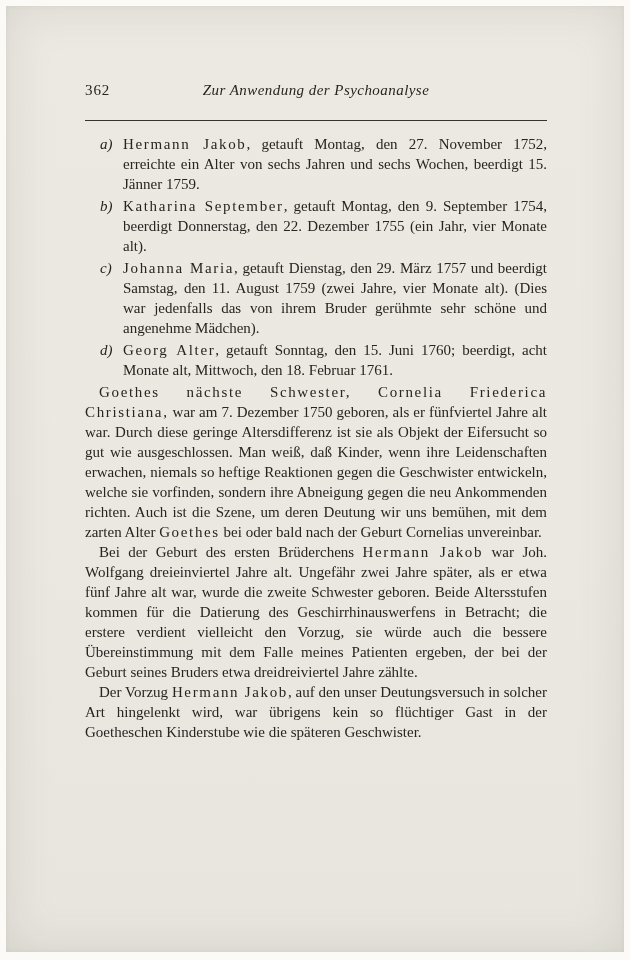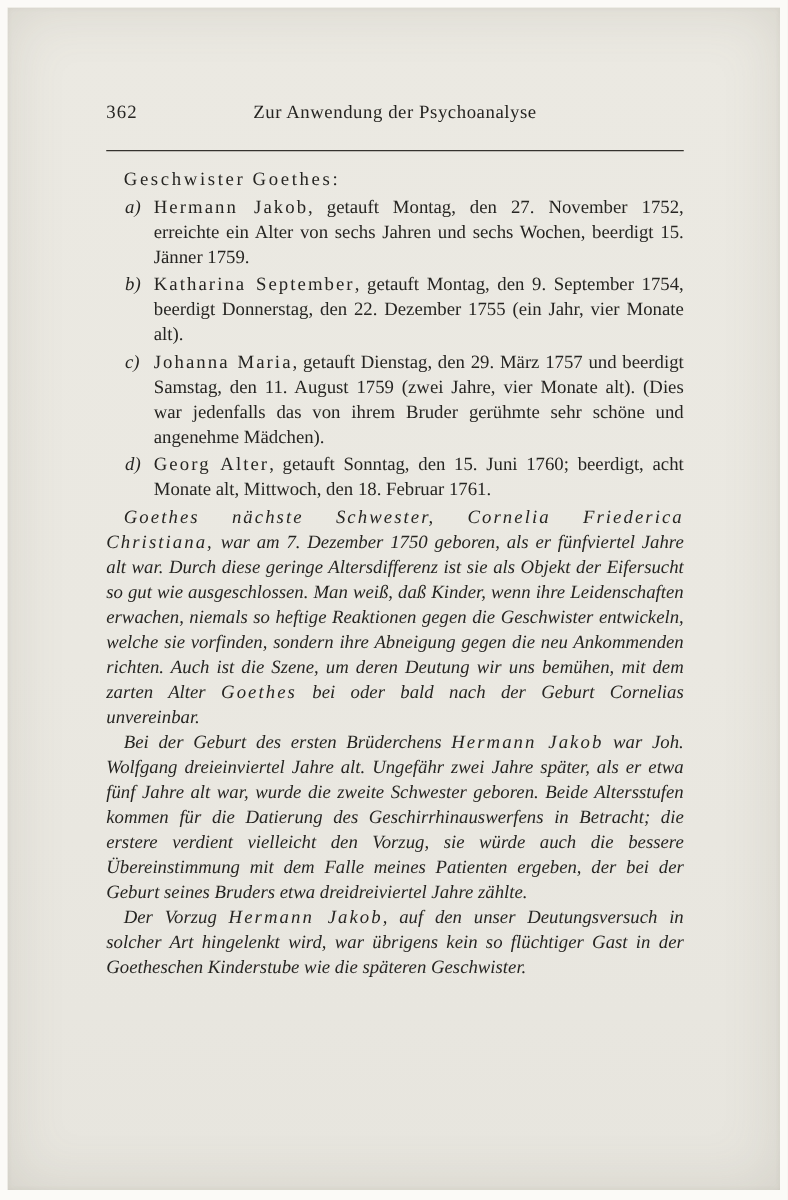--- a/index.html
+++ b/index.html
@@ -43,20 +43,21 @@
     border-bottom: 1.6px solid #35332e;
     padding-bottom: 20px;
   }
   .pagenum {
     position: absolute;
     left: 0;
     top: 0;
     letter-spacing: 0.06em;
   }
   .running-title {
+    font-style: italic;
     letter-spacing: 0.03em;
   }
   .body-text {
     margin-top: 13px;
     font-size: 15px;
     line-height: 20px;
     text-align: justify;
     hyphens: none;
   }
   .sperr {
@@ -73,39 +74,37 @@
   }
   .list-label {
     position: absolute;
     left: 1px;
     top: 0;
     font-style: italic;
   }
   .para {
     margin: 0;
     text-indent: 14px;
-    font-style: italic;
   }
   p { margin: 0; }
 </style>
 </head>
 <body>
 
 <div class="scan-frame">
   <div class="paper">
     <div class="textblock">
 
       <div class="header-row">
         <span class="pagenum">362</span>
         <span class="running-title">Zur Anwendung der Psychoanalyse</span>
       </div>
 
       <div class="body-text">
 
-        <p class="section-heading">Geschwister Goethes:</p>
 
         <p class="list-item"><span class="list-label">a)</span><span class="sperr">Hermann Jakob</span><span>, getauft Montag, den 27. November 1752, erreichte ein Alter von sechs Jahren und sechs Wochen, beerdigt 15. Jänner 1759.</span></p>
 
         <p class="list-item"><span class="list-label">b)</span><span class="sperr">Katharina September</span><span>, getauft Montag, den 9. September 1754, beerdigt Donnerstag, den 22. Dezember 1755 (ein Jahr, vier Monate alt).</span></p>
 
         <p class="list-item"><span class="list-label">c)</span><span class="sperr">Johanna Maria</span><span>, getauft Dienstag, den 29. März 1757 und beerdigt Samstag, den 11. August 1759 (zwei Jahre, vier Monate alt). (Dies war jedenfalls das von ihrem Bruder gerühmte sehr schöne und angenehme Mädchen).</span></p>
 
         <p class="list-item"><span class="list-label">d)</span><span class="sperr">Georg Alter</span><span>, getauft Sonntag, den 15. Juni 1760; beerdigt, acht Monate alt, Mittwoch, den 18. Februar 1761.</span></p>
 
         <p class="para"><span class="sperr">Goethes nächste Schwester, Cornelia Friederica Christiana,</span><span> war am 7. Dezember 1750 geboren, als er fünfviertel Jahre alt war. Durch diese geringe Altersdifferenz ist sie als Objekt der Eifersucht so gut wie ausgeschlossen. Man weiß, daß Kinder, wenn ihre Leidenschaften erwachen, niemals so heftige Reaktionen gegen die Geschwister entwickeln, welche sie vorfinden, sondern ihre Abneigung gegen die neu Ankommenden richten. Auch ist die Szene, um deren Deutung wir uns bemühen, mit dem zarten Alter </span><span class="sperr">Goethes</span><span> bei oder bald nach der Geburt Cornelias unvereinbar.</span></p>

